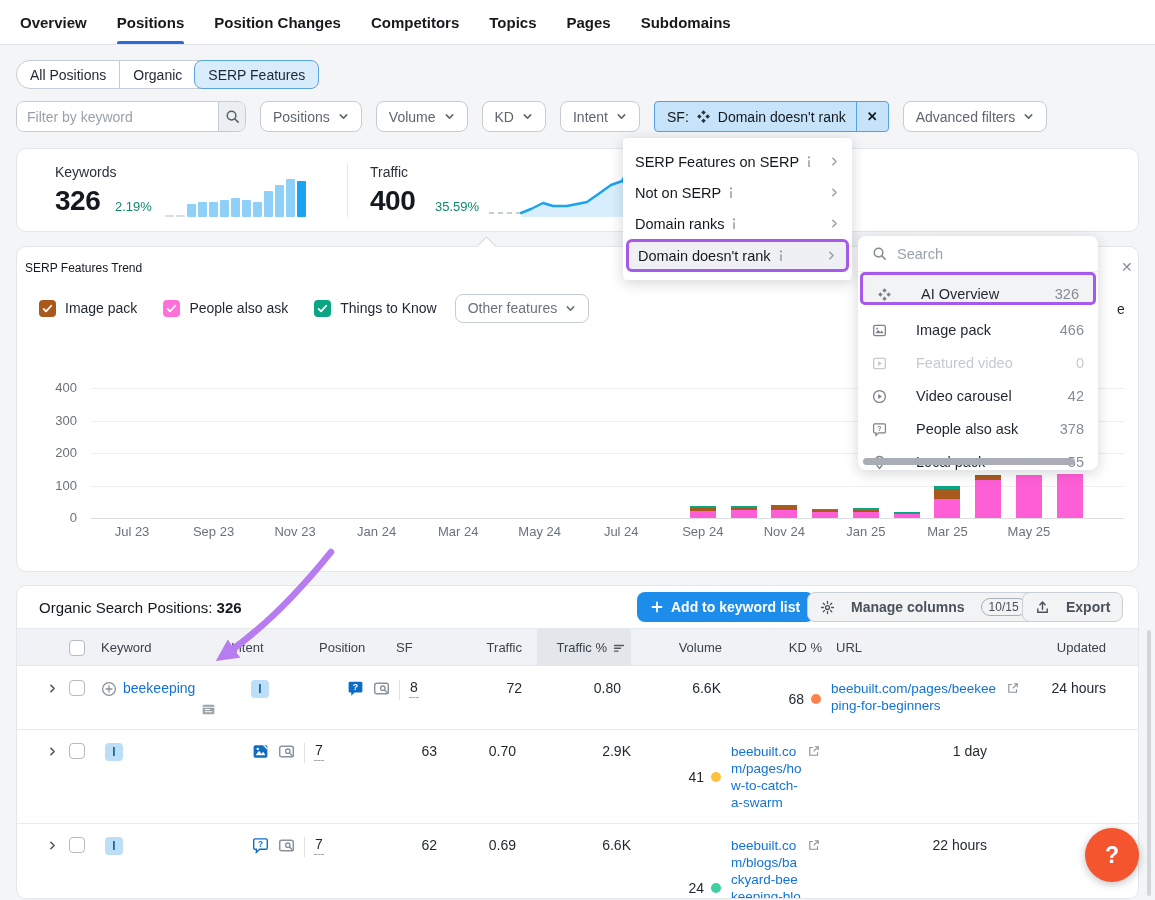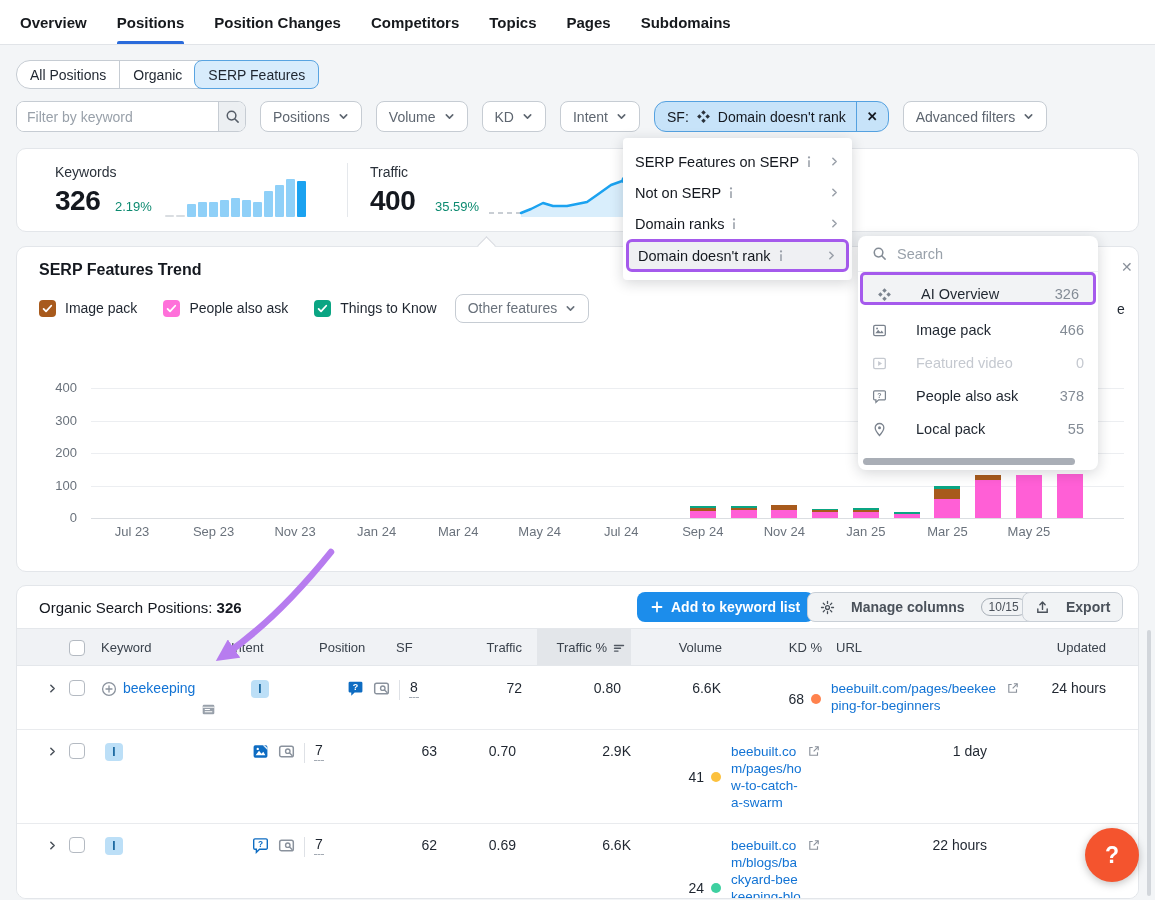--- a/index.html
+++ b/index.html
@@ -20,41 +20,41 @@
   .seg:first-child { border-left:none; border-radius:8px 0 0 8px; }
   .seg.selected { background:#D8ECFC; border:1px solid #59A4E1; border-radius:8px; margin:-1px; height:29px; z-index:1; }
 
   
   #filter-row { position:absolute; top:101px; left:16px; height:31px; display:flex; gap:14px; }
   #kw-input-wrap { display:flex; width:230px; background:#fff; border:1px solid #C6CCD3; border-radius:8px; overflow:hidden; }
   #kw-input { border:none; outline:none; flex:1; padding:0 10px; font-size:14px; font-family:inherit; color:#1F2630; }
   #kw-input::placeholder { color:#99A1AA; }
   #kw-search-btn { width:35px; background:#ECEFF2; border-left:1px solid #C6CCD3; display:flex; align-items:center; justify-content:center; color:#565E68; }
   .dd-btn { background:#fff; border:1px solid #C6CCD3; border-radius:8px; padding:0 12px; display:flex; align-items:center; gap:8px; font-size:14px; color:#5E6670; }
-  #sf-chip { display:flex; align-items:stretch; background:#C7E3F9; border:1px solid #54A1E0; border-radius:12px; font-size:14px; color:#14181F; overflow:hidden; }
+  #sf-chip { display:flex; align-items:stretch; background:#C7E3F9; border:1px solid #54A1E0; border-radius:4px; font-size:14px; color:#14181F; overflow:hidden; }
   #sf-chip .chip-main { display:flex; align-items:center; gap:7px; padding:0 10px 0 12px; }
   #sf-chip .chip-close { display:flex; align-items:center; padding:0 10px; border-left:1px solid #54A1E0; font-weight:bold; font-size:13px; }
 
   
   .card { position:absolute; left:16px; width:1123px; background:#fff; border:1px solid #E3E6EA; border-radius:10px; }
   #summary-card { top:148px; height:84px; }
   #trend-card { top:246px; height:326px; }
   #table-card { top:585px; height:314px; overflow:hidden; }
 
   
   .m-label { position:absolute; font-size:14px; color:#2A313A; }
   .m-value { position:absolute; font-size:28px; font-weight:bold; color:#14181F; letter-spacing:-0.5px; }
   .m-change { position:absolute; font-size:13px; color:#0D8A70; }
   #kw-spark { position:absolute; left:148px; top:26px; width:146px; height:42px; display:flex; align-items:flex-end; gap:2px; }
   #kw-spark .sbar { width:9px; border-radius:1px; }
   #summary-divider { position:absolute; left:330px; top:14px; bottom:14px; width:1px; background:#E5E8EC; }
   #notch { position:absolute; left:465px; top:-7px; width:13px; height:13px; background:#fff; border-top:1px solid #D5D9DE; border-left:1px solid #D5D9DE; transform:rotate(45deg); }
 
   
-  #trend-title { position:absolute; left:22px; top:14px; font-size:16px; font-weight:bold; color:#14181F; }
+  #trend-title { position:absolute; left:8px; top:14px; font-size:12px; font-weight:normal; color:#14181F; }
   #trend-close { position:absolute; left:1104px; top:12px; color:#8A919B; font-size:14px; }
   #legend-row { position:absolute; left:22px; top:46px; height:30px; display:flex; align-items:center; gap:26px; }
   .leg-item { display:flex; align-items:center; gap:9px; font-size:14px; color:#1F2630; }
   .leg-box { width:17px; height:17px; border-radius:4px; display:flex; align-items:center; justify-content:center; }
   #other-features { height:29px; margin-left:-8px; }
   #hidden-fragment { position:absolute; left:1100px; top:54px; font-size:14px; color:#1F2630; }
   .gridline { position:absolute; height:1px; background:#ECEEF1; left:74px; width:1033px; }
   .gridline.zero { background:#DBDEE2; }
   .ylab { position:absolute; width:44px; text-align:right; left:16px; font-size:13px; color:#6A727C; }
   .xlab { position:absolute; font-size:13px; color:#6A727C; transform:translateX(-50%); top:277px; }
@@ -733,20 +733,30 @@
               <rect x="1.8" y="2.6" width="12.4" height="10.8" rx="1.5" fill="none" stroke="currentColor" stroke-width="1.4"></rect>
               <path d="M6.5 5.4l4.2 2.6-4.2 2.6z" fill="currentColor"></path>
             </svg>
           </span>
           <span>Featured video</span>
           <span class="cnt">0</span>
         </div>
         <div class="sub-item">
           <span class="ic">
             <svg viewBox="0 0 16 16" width="15" height="15">
+              <circle cx="8" cy="8" r="6.3" fill="none" stroke="currentColor" stroke-width="1.4"></circle>
+              <path d="M6.6 5.4L10.6 8l-4 2.6z" fill="currentColor"></path>
+            </svg>
+          </span>
+          <span>Video carousel</span>
+          <span class="cnt">42</span>
+        </div>
+        <div class="sub-item">
+          <span class="ic">
+            <svg viewBox="0 0 16 16" width="15" height="15">
               <path d="M2.9 1.9h10.2a1.2 1.2 0 0 1 1.2 1.2v7.2a1.2 1.2 0 0 1-1.2 1.2H7.1L4.2 14.3v-2.8H2.9a1.2 1.2 0 0 1-1.2-1.2V3.1a1.2 1.2 0 0 1 1.2-1.2z" fill="none" stroke="currentColor" stroke-width="1.3"></path>
               <text x="8" y="9.3" font-size="7.5" font-weight="bold" text-anchor="middle" fill="currentColor" font-family="Liberation Sans,sans-serif">?</text>
             </svg>
           </span>
           <span>People also ask</span>
           <span class="cnt">378</span>
         </div>
         <div class="sub-item">
           <span class="ic">
             <svg viewBox="0 0 16 16" width="15" height="15">

